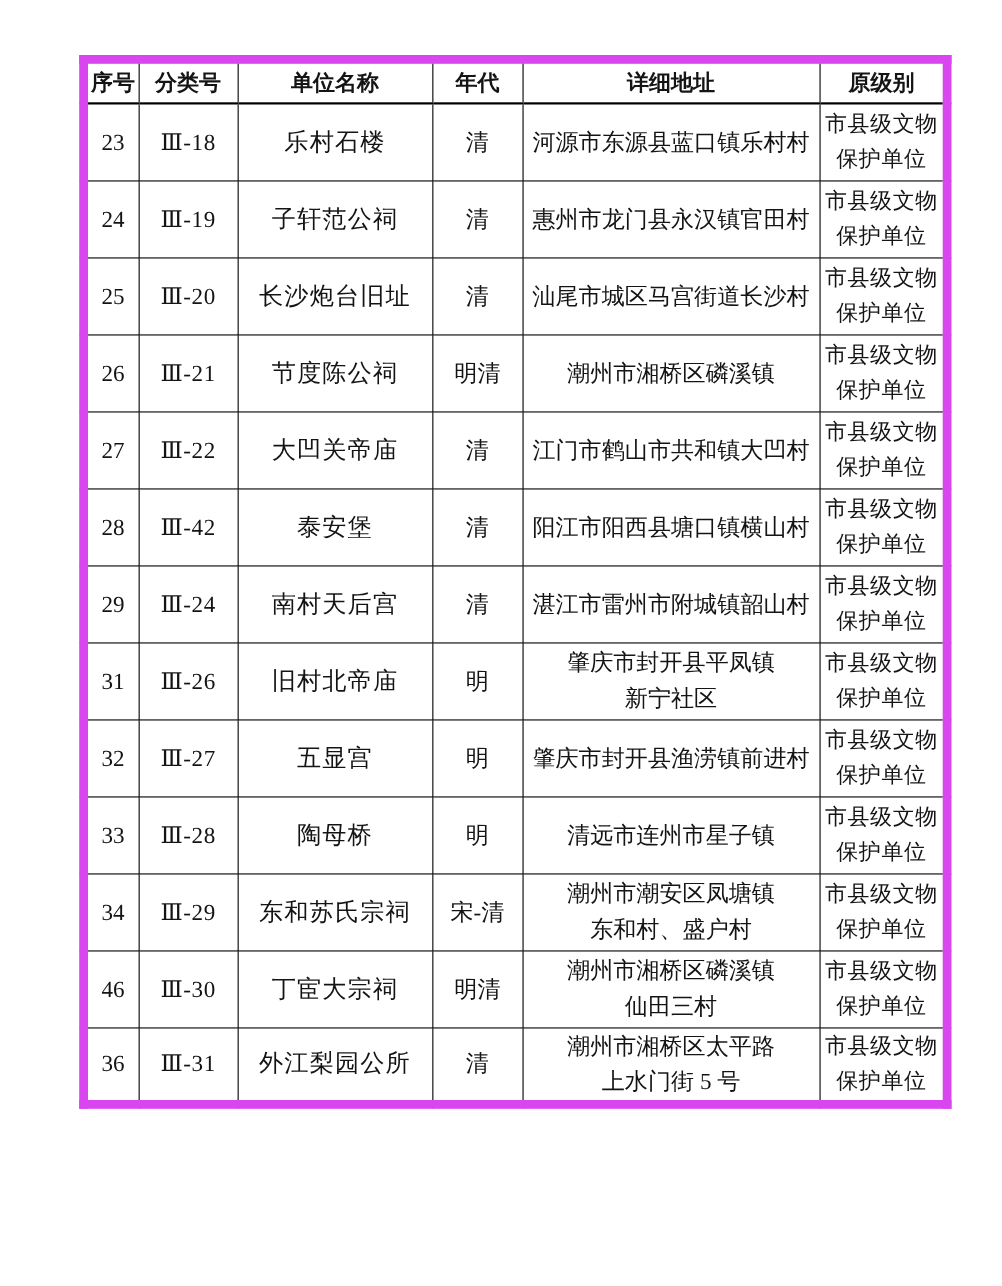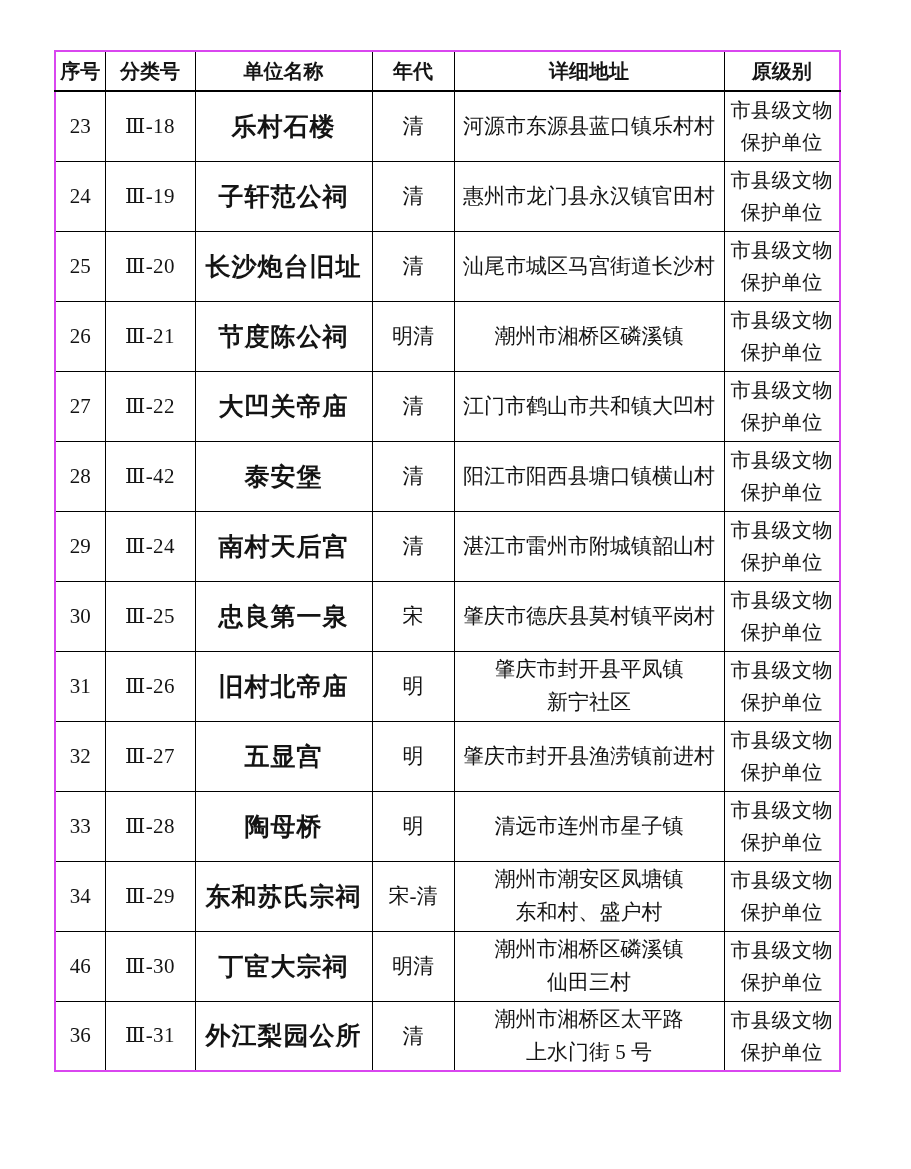--- a/index.html
+++ b/index.html
@@ -9,45 +9,45 @@
   }
   body {
     width: 911px;
     height: 1169px;
     position: relative;
     font-family: "Liberation Serif", "DejaVu Serif", serif;
     color: #141414;
   }
   .doc-table {
     position: absolute;
-    left: 54px;
+    left: 72px;
     top: 50px;
     width: 785px;
     border-collapse: collapse;
     table-layout: fixed;
-    border: 2px solid #d946ef;
+    border: 8px solid #d946ef;
   }
   .doc-table th, .doc-table td {
     border: 1px solid #000;
     text-align: center;
     vertical-align: middle;
     padding: 0 2px;
     overflow: hidden;
   }
   .doc-table thead tr { height: 40px; }
   .doc-table tbody tr { height: 70px; }
   .doc-table th {
     font-family: "Liberation Sans", "DejaVu Sans", sans-serif;
     font-weight: bold;
     font-size: 20px;
     border-bottom: 2px solid #000;
   }
   .cell-no   { font-size: 21px; }
   .cell-cls  { font-size: 21px; letter-spacing: 0.5px; }
-  .cell-name { font-size: 25px; letter-spacing: 1px; font-weight: bold; }
+  .cell-name { font-size: 22px; letter-spacing: 1px; }
   .cell-era  { font-size: 21px; }
   .cell-addr {
     font-size: 21px;
     white-space: pre-line;
     line-height: 1.55;
   }
   .cell-lvl {
     font-size: 20px;
     white-space: pre-line;
     line-height: 1.6;
@@ -134,29 +134,20 @@
     <tr>
       <td class="cell-no">29</td>
       <td class="cell-cls">Ⅲ-24</td>
       <td class="cell-name">南村天后宫</td>
       <td class="cell-era">清</td>
       <td class="cell-addr">湛江市雷州市附城镇韶山村</td>
       <td class="cell-lvl">市县级文物
 保护单位</td>
     </tr>
     <tr>
-      <td class="cell-no">30</td>
-      <td class="cell-cls">Ⅲ-25</td>
-      <td class="cell-name">忠良第一泉</td>
-      <td class="cell-era">宋</td>
-      <td class="cell-addr">肇庆市德庆县莫村镇平岗村</td>
-      <td class="cell-lvl">市县级文物
-保护单位</td>
-    </tr>
-    <tr>
       <td class="cell-no">31</td>
       <td class="cell-cls">Ⅲ-26</td>
       <td class="cell-name">旧村北帝庙</td>
       <td class="cell-era">明</td>
       <td class="cell-addr">肇庆市封开县平凤镇
 新宁社区</td>
       <td class="cell-lvl">市县级文物
 保护单位</td>
     </tr>
     <tr>

